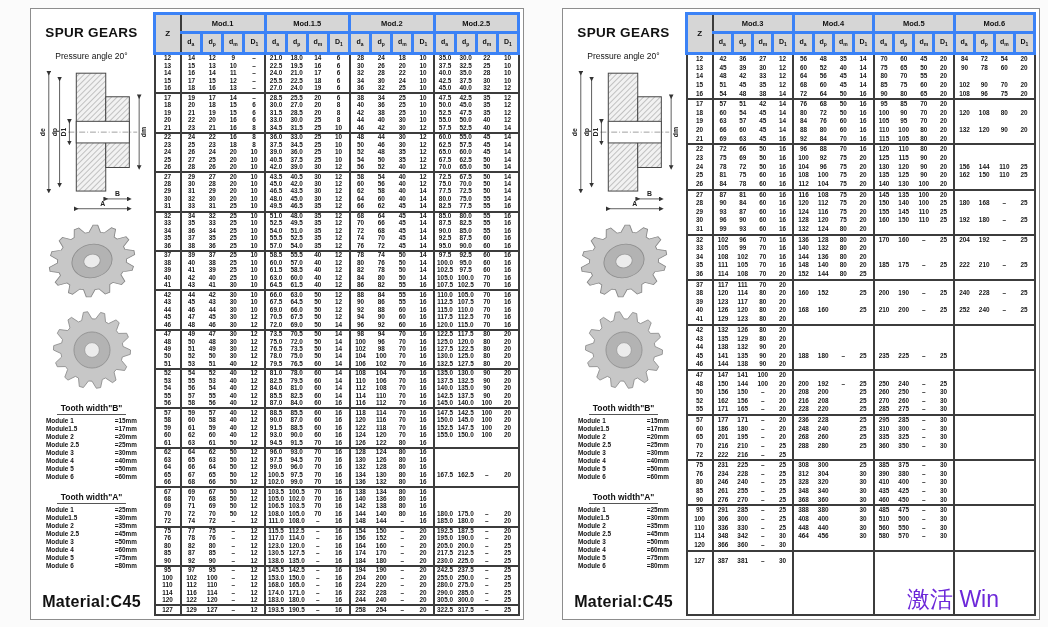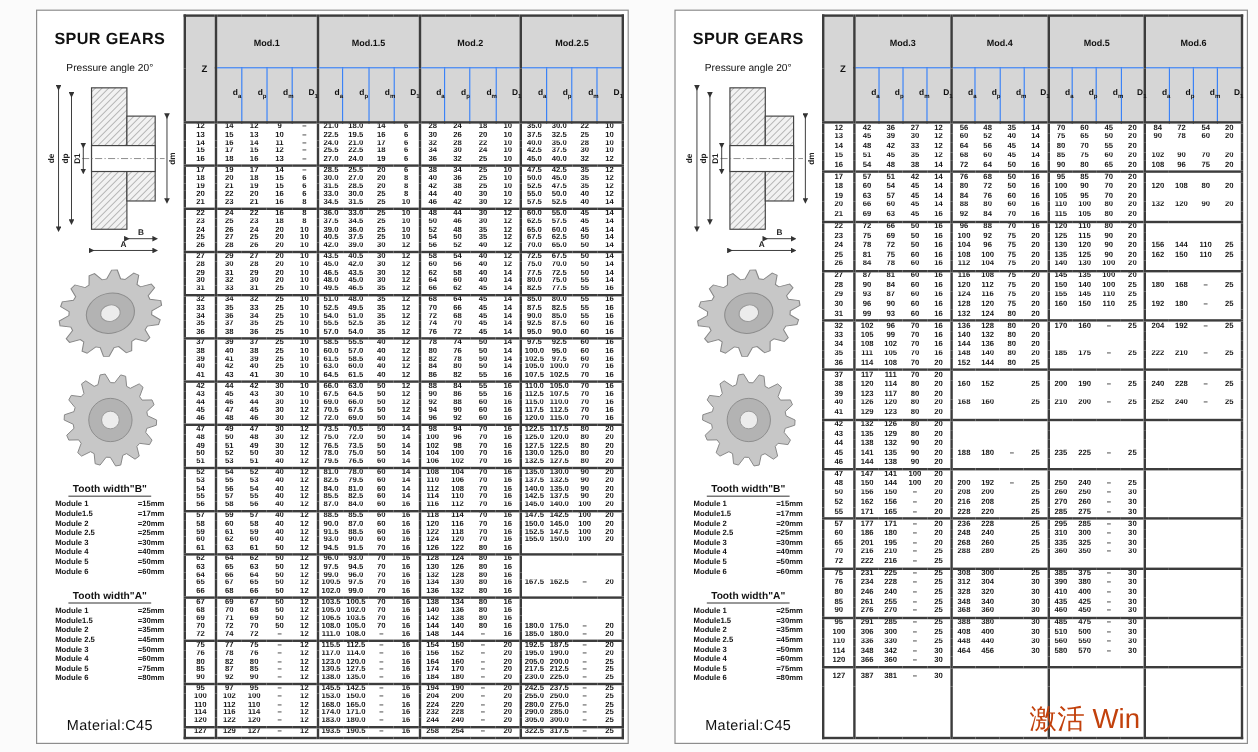--- a/index.html
+++ b/index.html
@@ -16,41 +16,41 @@
   .sb-title{font-size:13.5px;font-weight:bold;margin-top:12px;letter-spacing:.3px;white-space:nowrap}
   .sb-sub{font-size:8.5px;font-weight:normal;margin-top:11px;white-space:nowrap}
   .sb-diagram{margin-top:4px}
   .dim-label{font-size:7px;font-weight:bold;fill:#222}
   .gear-photo{margin-top:2px}
   .tw{width:100%;margin-top:6px;text-align:center}
   .tw-head{font-size:8.5px;font-weight:bold;display:inline-block;border-bottom:1px solid #555;
            padding:0 4px 1px;white-space:nowrap}
   .tw-list{margin-top:2px;display:flex;flex-direction:column;gap:1px}
   .tw-line{display:flex;justify-content:space-between;font-size:6.4px;font-weight:bold;padding:0 12px}
-  .sb-material{margin-top:auto;font-size:12px;font-weight:normal;letter-spacing:.3px}
+  .sb-material{margin-top:auto;font-size:16px;font-weight:bold;letter-spacing:.3px}
 
   
   .tablewrap{flex:1;padding:3px 3px 3px 1px;box-sizing:border-box}
   table.gt{width:100%;height:100%;border-collapse:collapse;table-layout:fixed;
            border:2px solid #3c3c3c;background:#fff}
   .gt col.zcol{width:26px}
-  .gt th{background:#d6d6d6;border:1px solid #3b82f6;padding:13px;font-weight:bold;color:#111}
+  .gt th{background:#d6d6d6;border:3px solid #3b82f6;padding:0;font-weight:bold;color:#111}
   .gt th.modh{font-size:7.5px;height:16px}
   .gt th.subh{font-size:7px;height:18px}
   .gt th.zc{font-size:8px;border-right:2px solid #3c3c3c}
   .gt sub{font-size:5px}
   .gt td{padding:0;text-align:center;font-size:6.4px;font-weight:bold;line-height:1.05;color:#161616;
          overflow:hidden;white-space:nowrap}
   .gt td.zc{border-right:2px solid #3c3c3c}
   .gt .modstart{border-left:2px solid #3c3c3c}
   .gt tbody.grp{border-top:2px solid #3c3c3c}
   .gt tr.spacer td{height:42px}
 
   
-  .watermark{position:absolute;left:858px;top:584px;font-size:23px;color:#c2410c;
+  .watermark{position:absolute;left:907px;top:584px;font-size:23px;color:#6d28d9;
              white-space:nowrap;font-weight:normal}
 </style>
 </head>
 <body>
 
 <section class="panel p-left">
   <div class="sidebar">
     <div class="sb-title">SPUR GEARS</div>
     <div class="sb-sub">Pressure angle 20°</div>
     <svg class="sb-diagram" width="110" height="148" viewBox="0 0 112 150">

